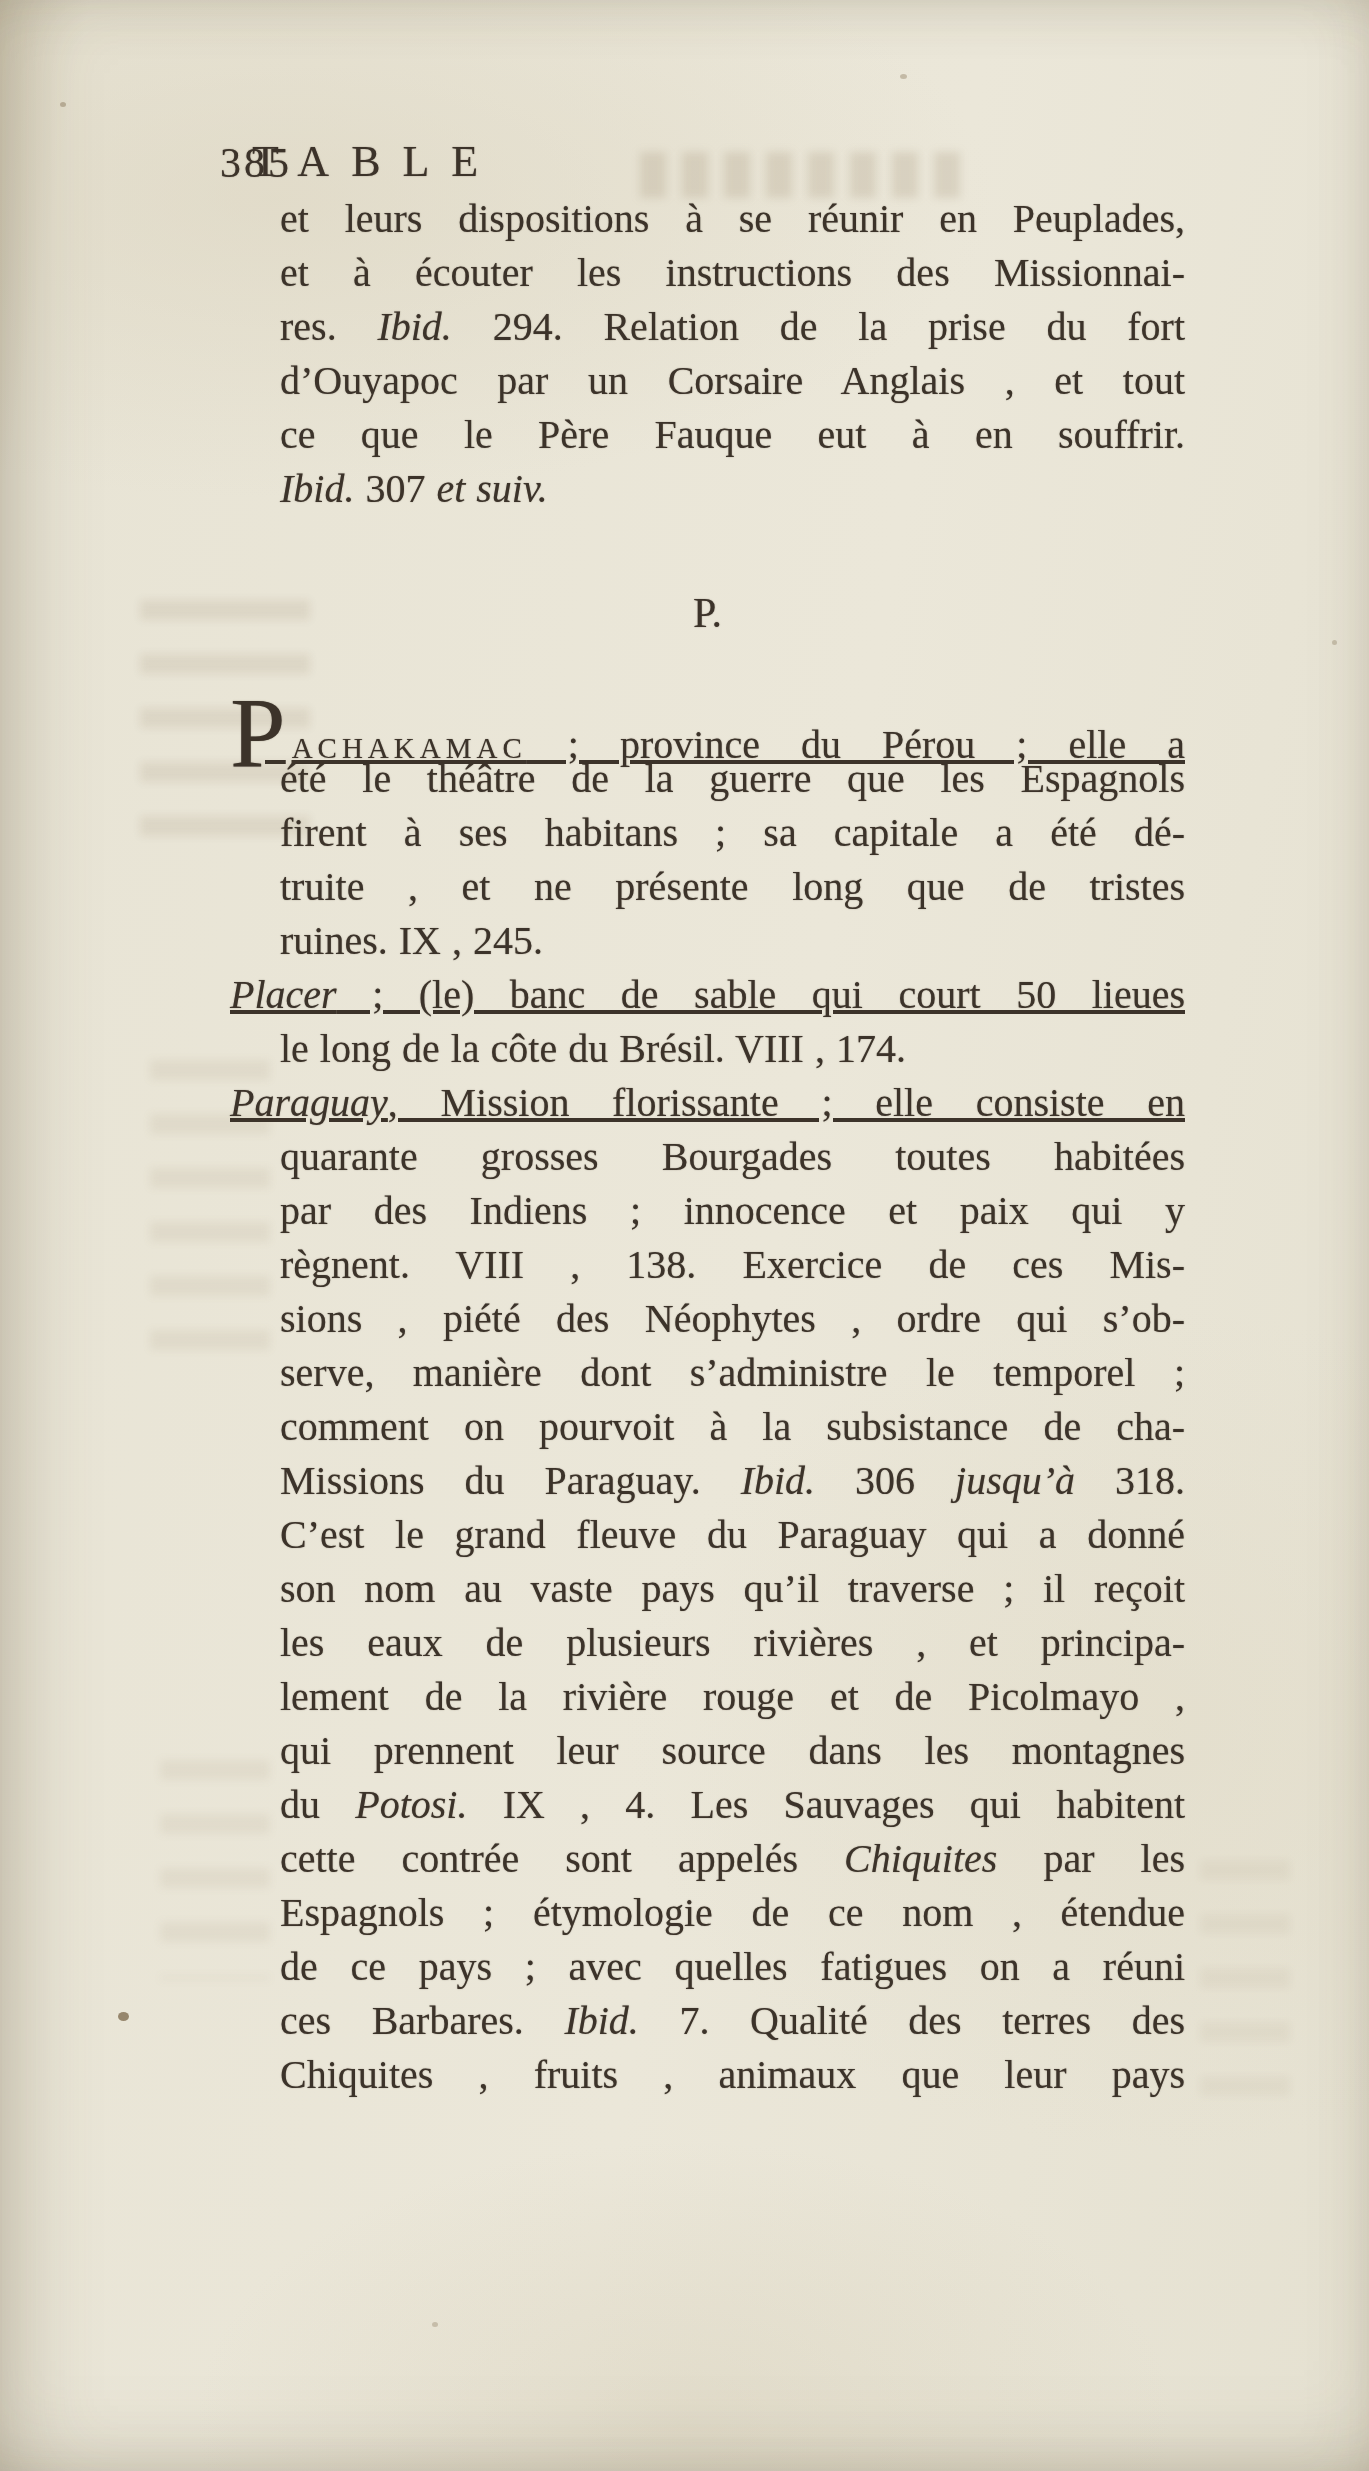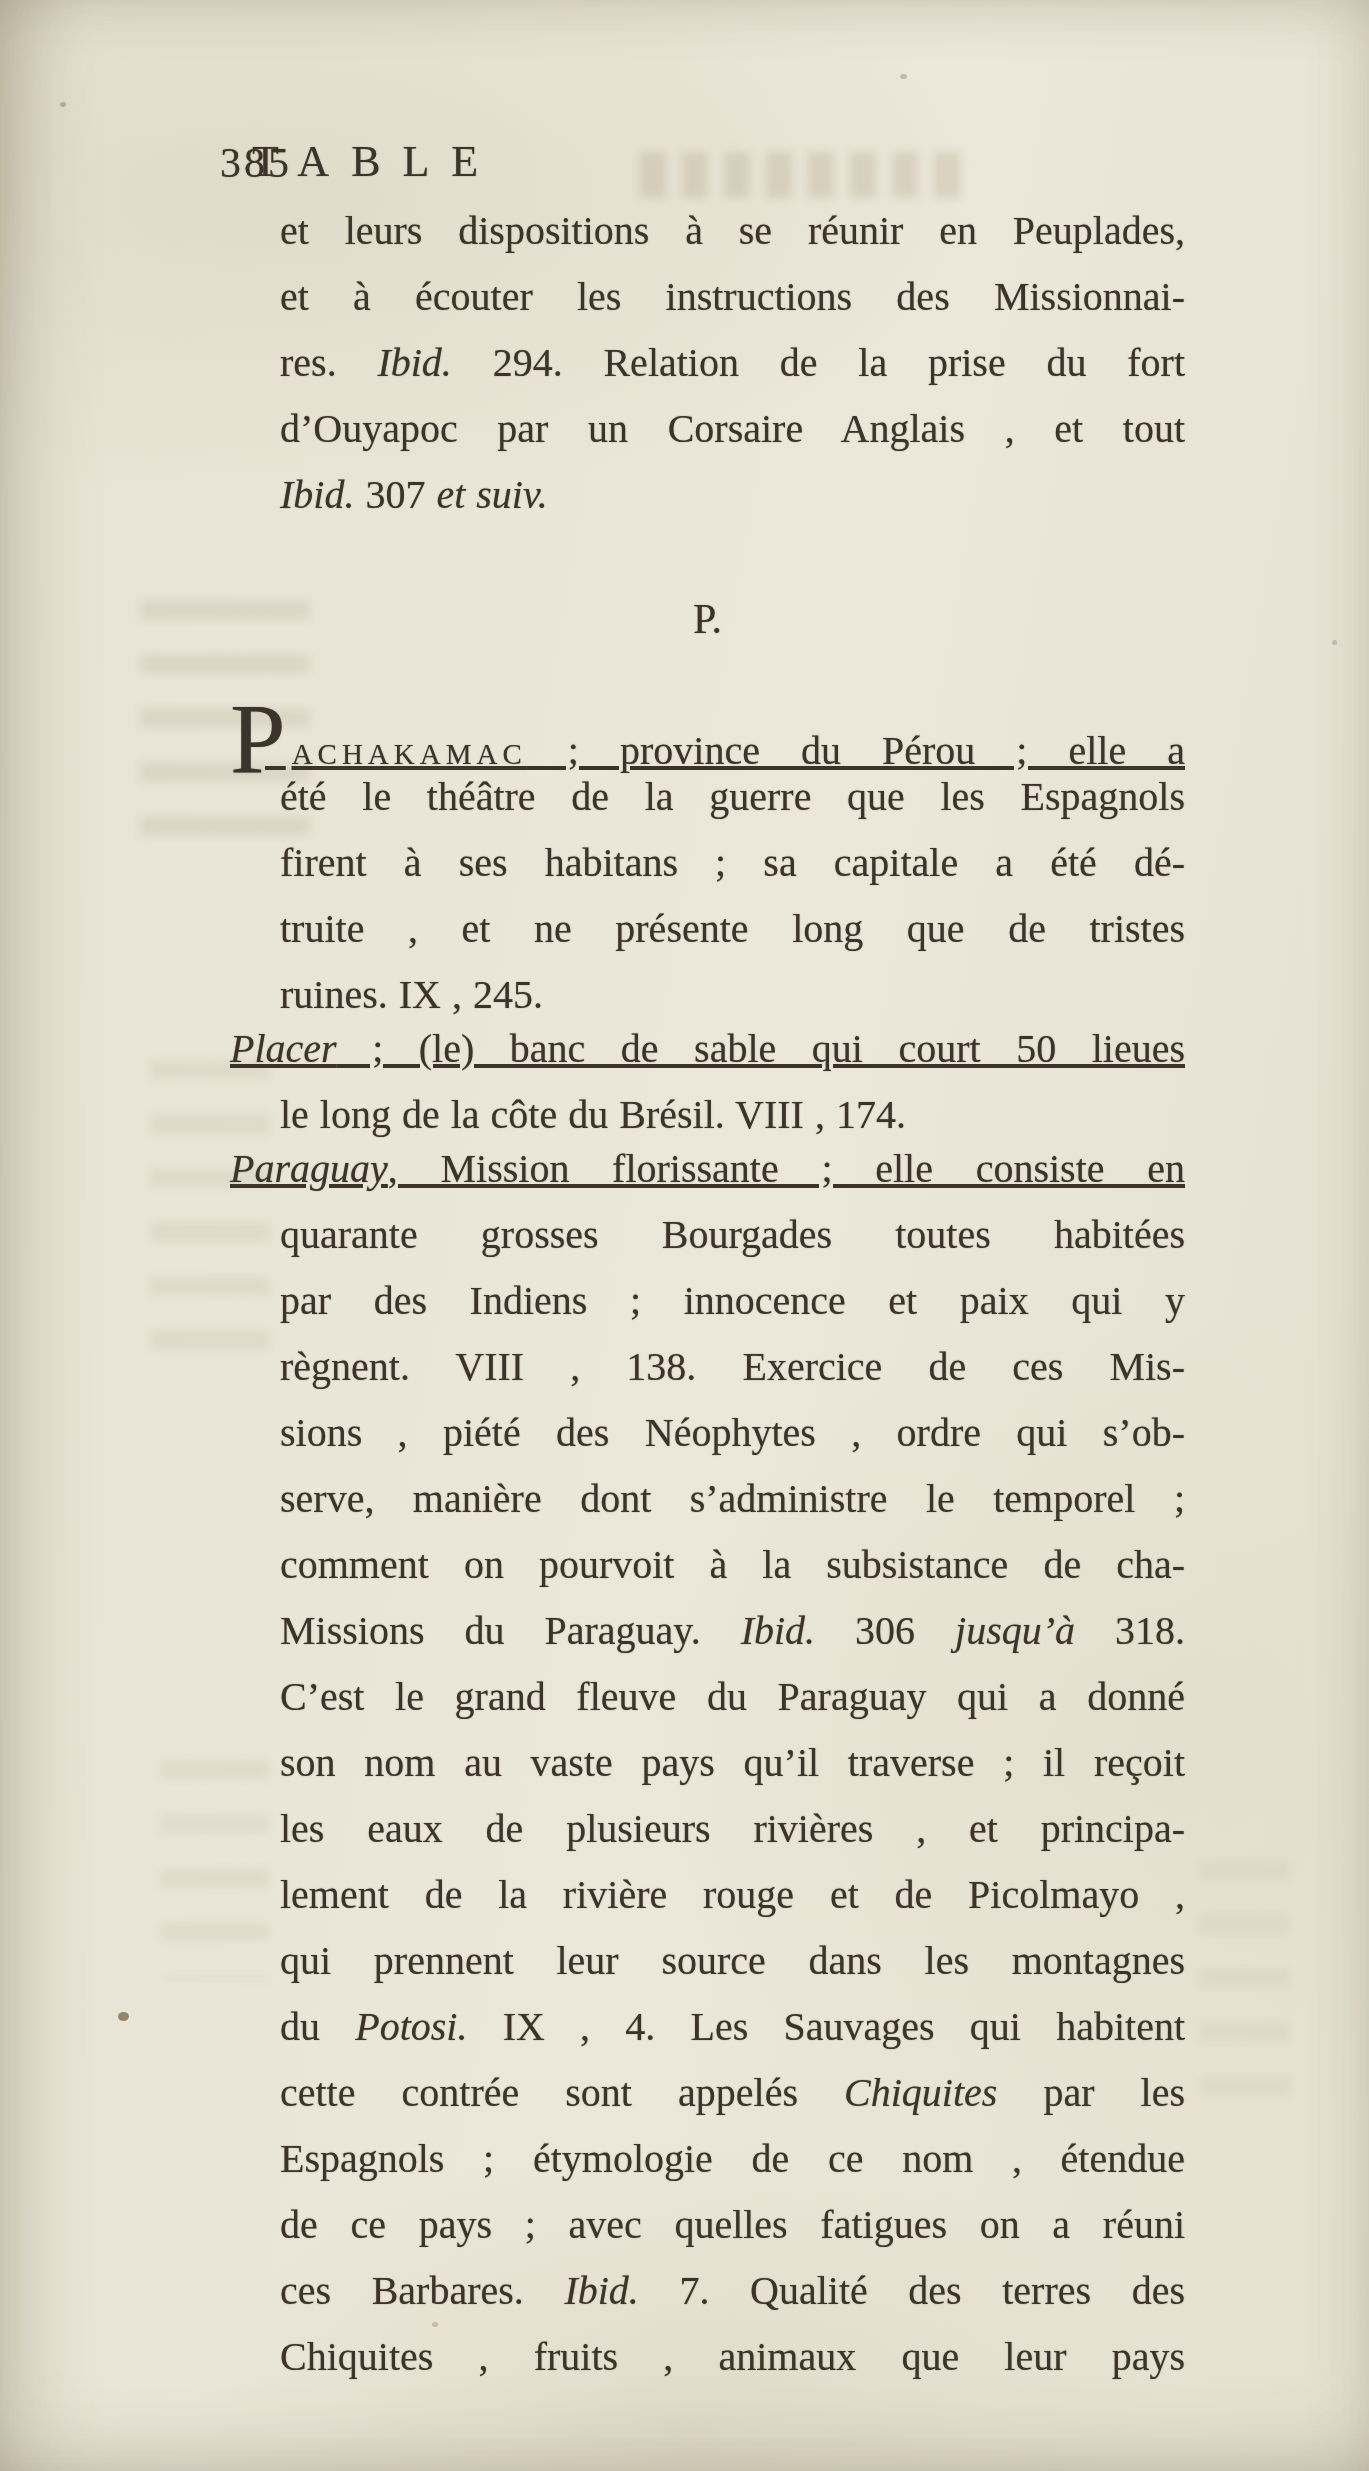--- a/index.html
+++ b/index.html
@@ -33,21 +33,21 @@
     text-align:left;font-size:44px;line-height:56px;
     letter-spacing:.5em;text-indent:.5em;
     text-shadow:0 0 1.2px rgba(61,50,36,.6);
   }
   .body-flow{position:absolute;left:0;top:192px;width:1369px;}
   .line{
     height:54px;line-height:54px;font-size:40px;
     word-spacing:1px;
     text-shadow:0 0 1.2px rgba(61,50,36,.55);
   }
-  .line.cont{margin-left:280px;width:905px;margin-top:12px;}
+  .line.cont{margin-left:280px;width:905px;}
   .line.hang{margin-left:230px;width:955px;text-decoration:underline;}
   .line.j{text-align:justify;text-align-last:justify;}
   .heading{
     margin:70px 0 58px 230px;width:955px;height:54px;
     text-align:center;font-size:42px;line-height:54px;
     text-shadow:0 0 1.2px rgba(61,50,36,.6);
   }
   .seg-roman{font-style:normal;}
   .seg-italic{font-style:italic;}
   .seg-smallcaps{font-size:29px;letter-spacing:5px;}
@@ -77,20 +77,21 @@
   <header>
     <div class="pageno">385</div>
     <div class="running-title">TABLE</div>
   </header>
 
   <main class="body-flow">
       <div class="line cont j"><span class="seg-roman">et leurs dispositions à se réunir en Peuplades,</span></div>
       <div class="line cont j"><span class="seg-roman">et à écouter les instructions des Missionnai-</span></div>
       <div class="line cont j"><span class="seg-roman">res. </span><span class="seg-italic">Ibid.</span><span class="seg-roman"> 294. Relation de la prise du fort</span></div>
       <div class="line cont j"><span class="seg-roman">d’Ouyapoc par un Corsaire Anglais , et tout</span></div>
+      <div class="line cont j"><span class="seg-roman">ce que le Père Fauque eut à en souffrir.</span></div>
       <div class="line cont"><span class="seg-italic">Ibid.</span><span class="seg-roman"> 307 </span><span class="seg-italic">et suiv.</span></div>
       <div class="heading">P.</div>
       <div class="line hang j"><span class="seg-dropcap">P</span><span class="seg-smallcaps">ACHAKAMAC</span><span class="seg-roman"> ; province du Pérou ; elle a</span></div>
       <div class="line cont j"><span class="seg-roman">été le théâtre de la guerre que les Espagnols</span></div>
       <div class="line cont j"><span class="seg-roman">firent à ses habitans ; sa capitale a été dé-</span></div>
       <div class="line cont j"><span class="seg-roman">truite , et ne présente long que de tristes</span></div>
       <div class="line cont"><span class="seg-roman">ruines. IX , 245.</span></div>
       <div class="line hang j"><span class="seg-italic">Placer</span><span class="seg-roman"> ; (le) banc de sable qui court 50 lieues</span></div>
       <div class="line cont"><span class="seg-roman">le long de la côte du Brésil. VIII , 174.</span></div>
       <div class="line hang j"><span class="seg-italic">Paraguay</span><span class="seg-roman">, Mission florissante ; elle consiste en</span></div>

